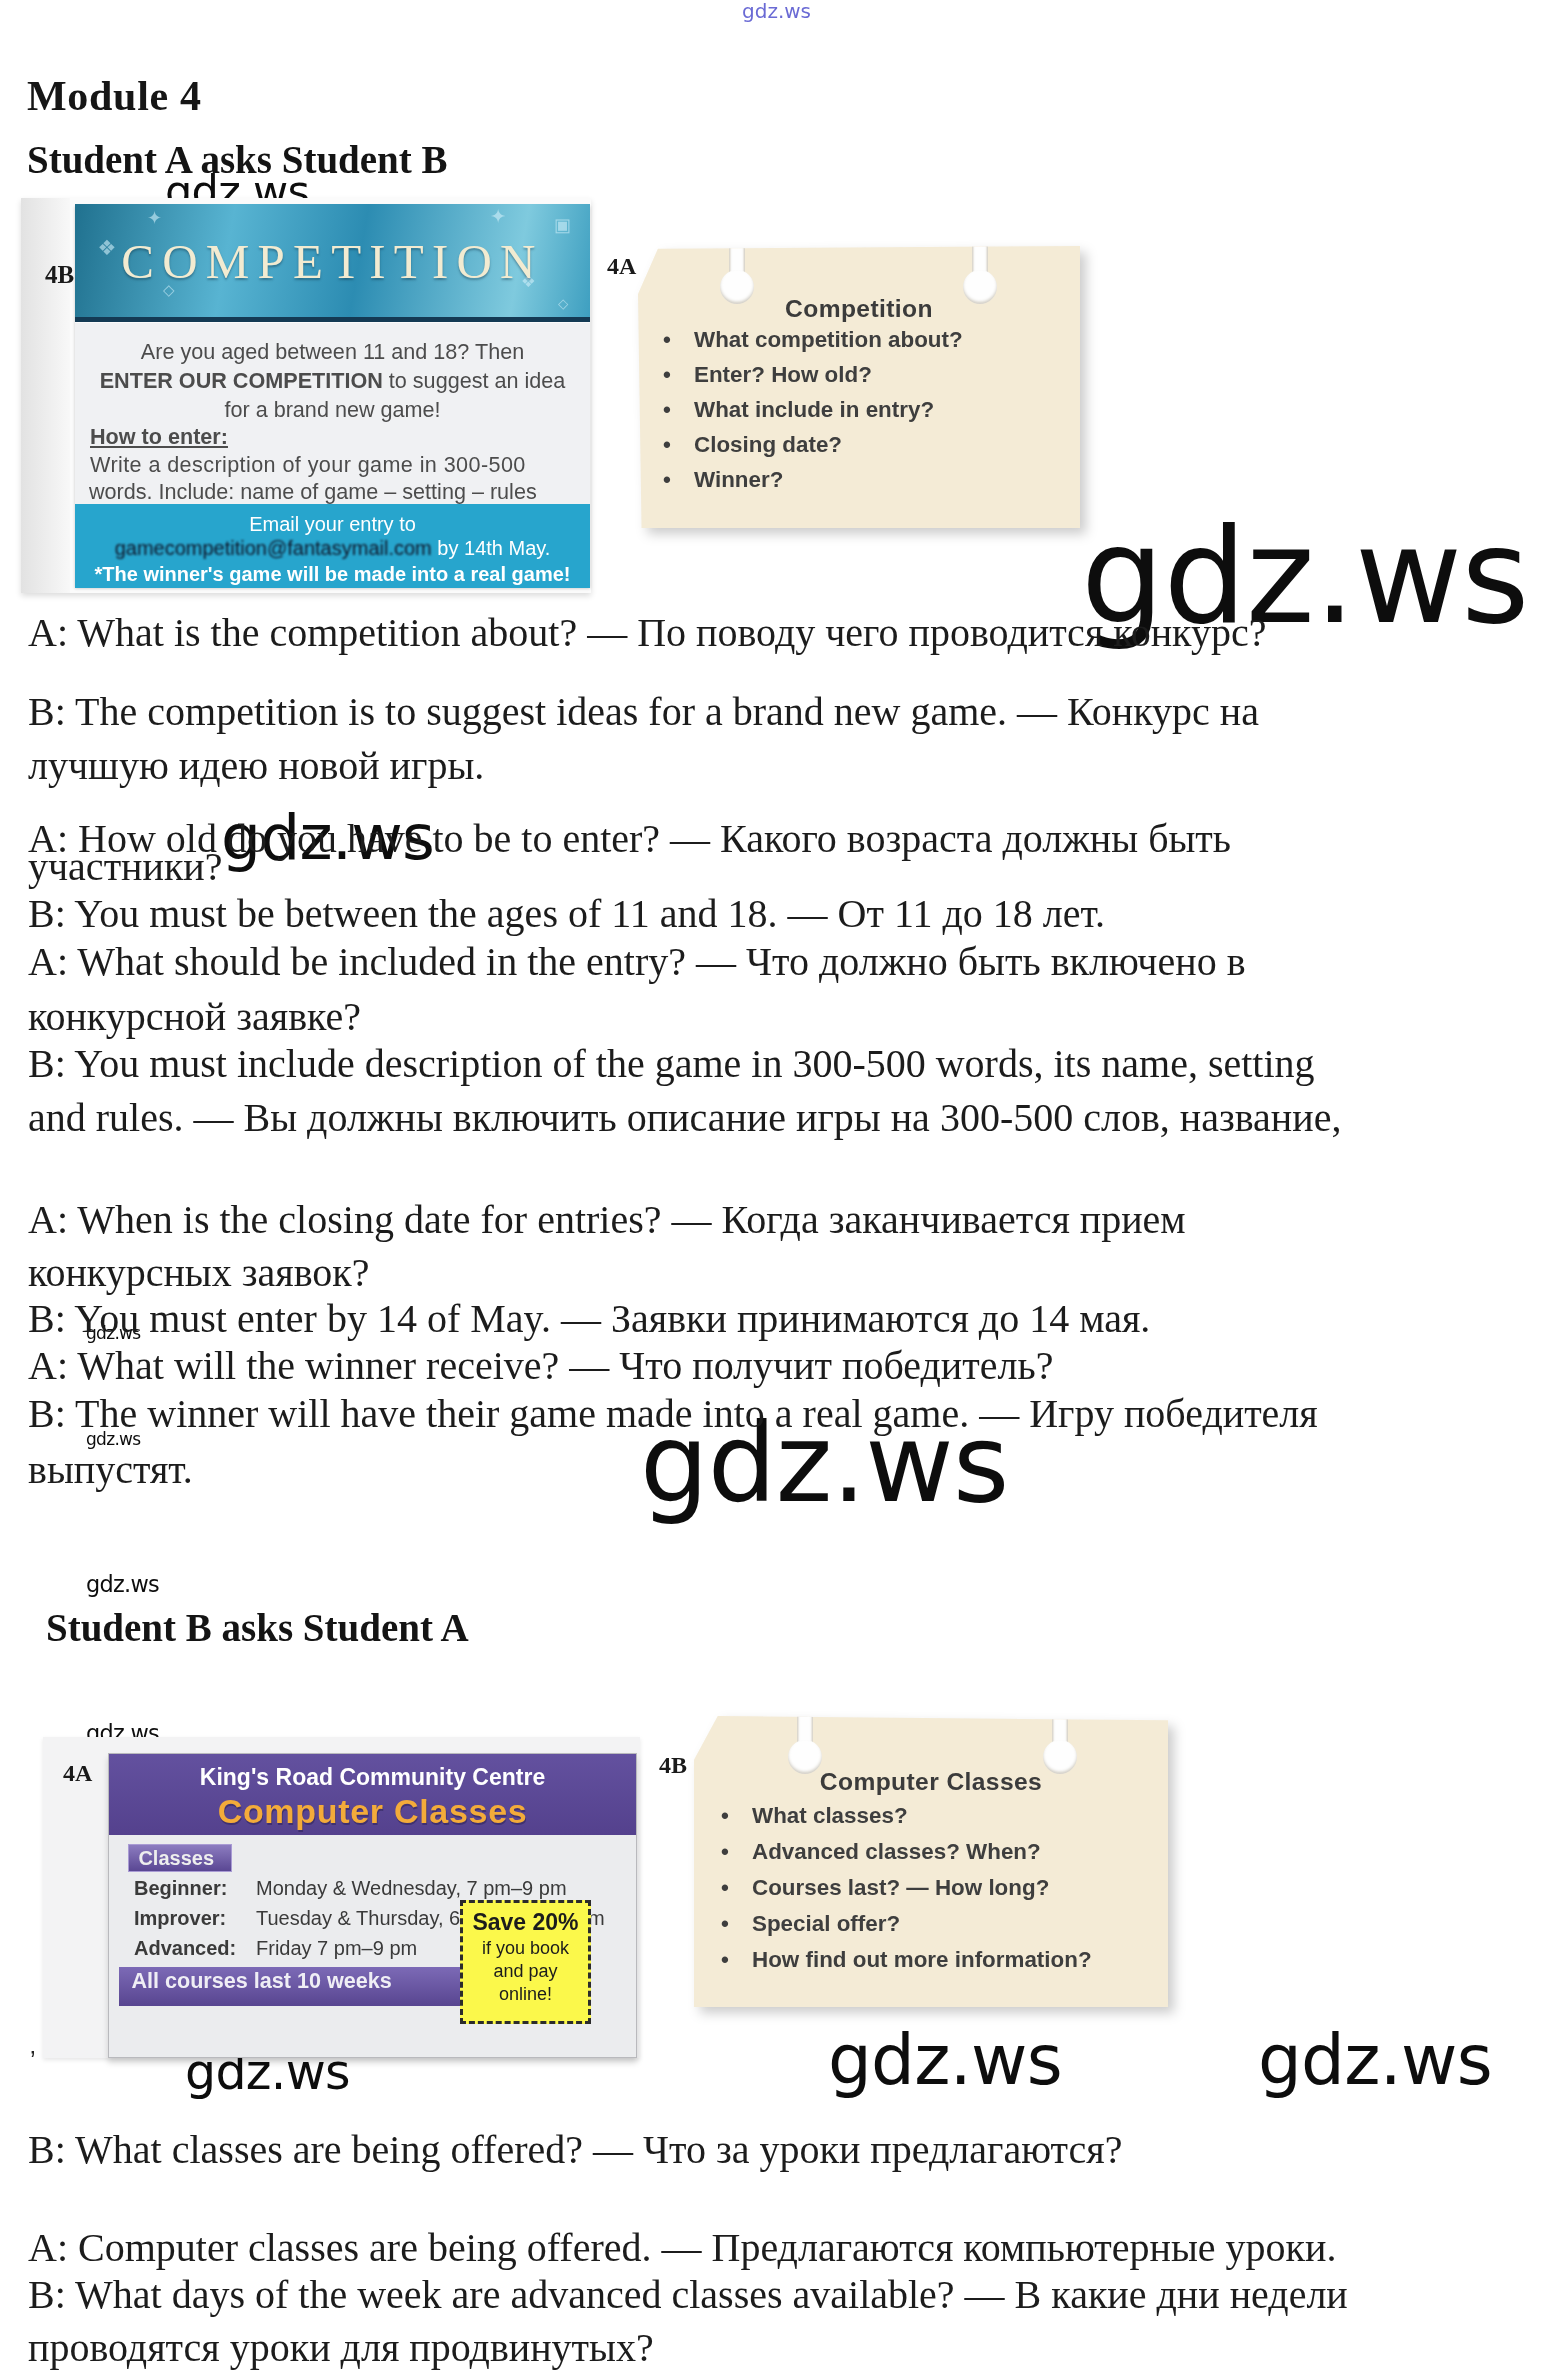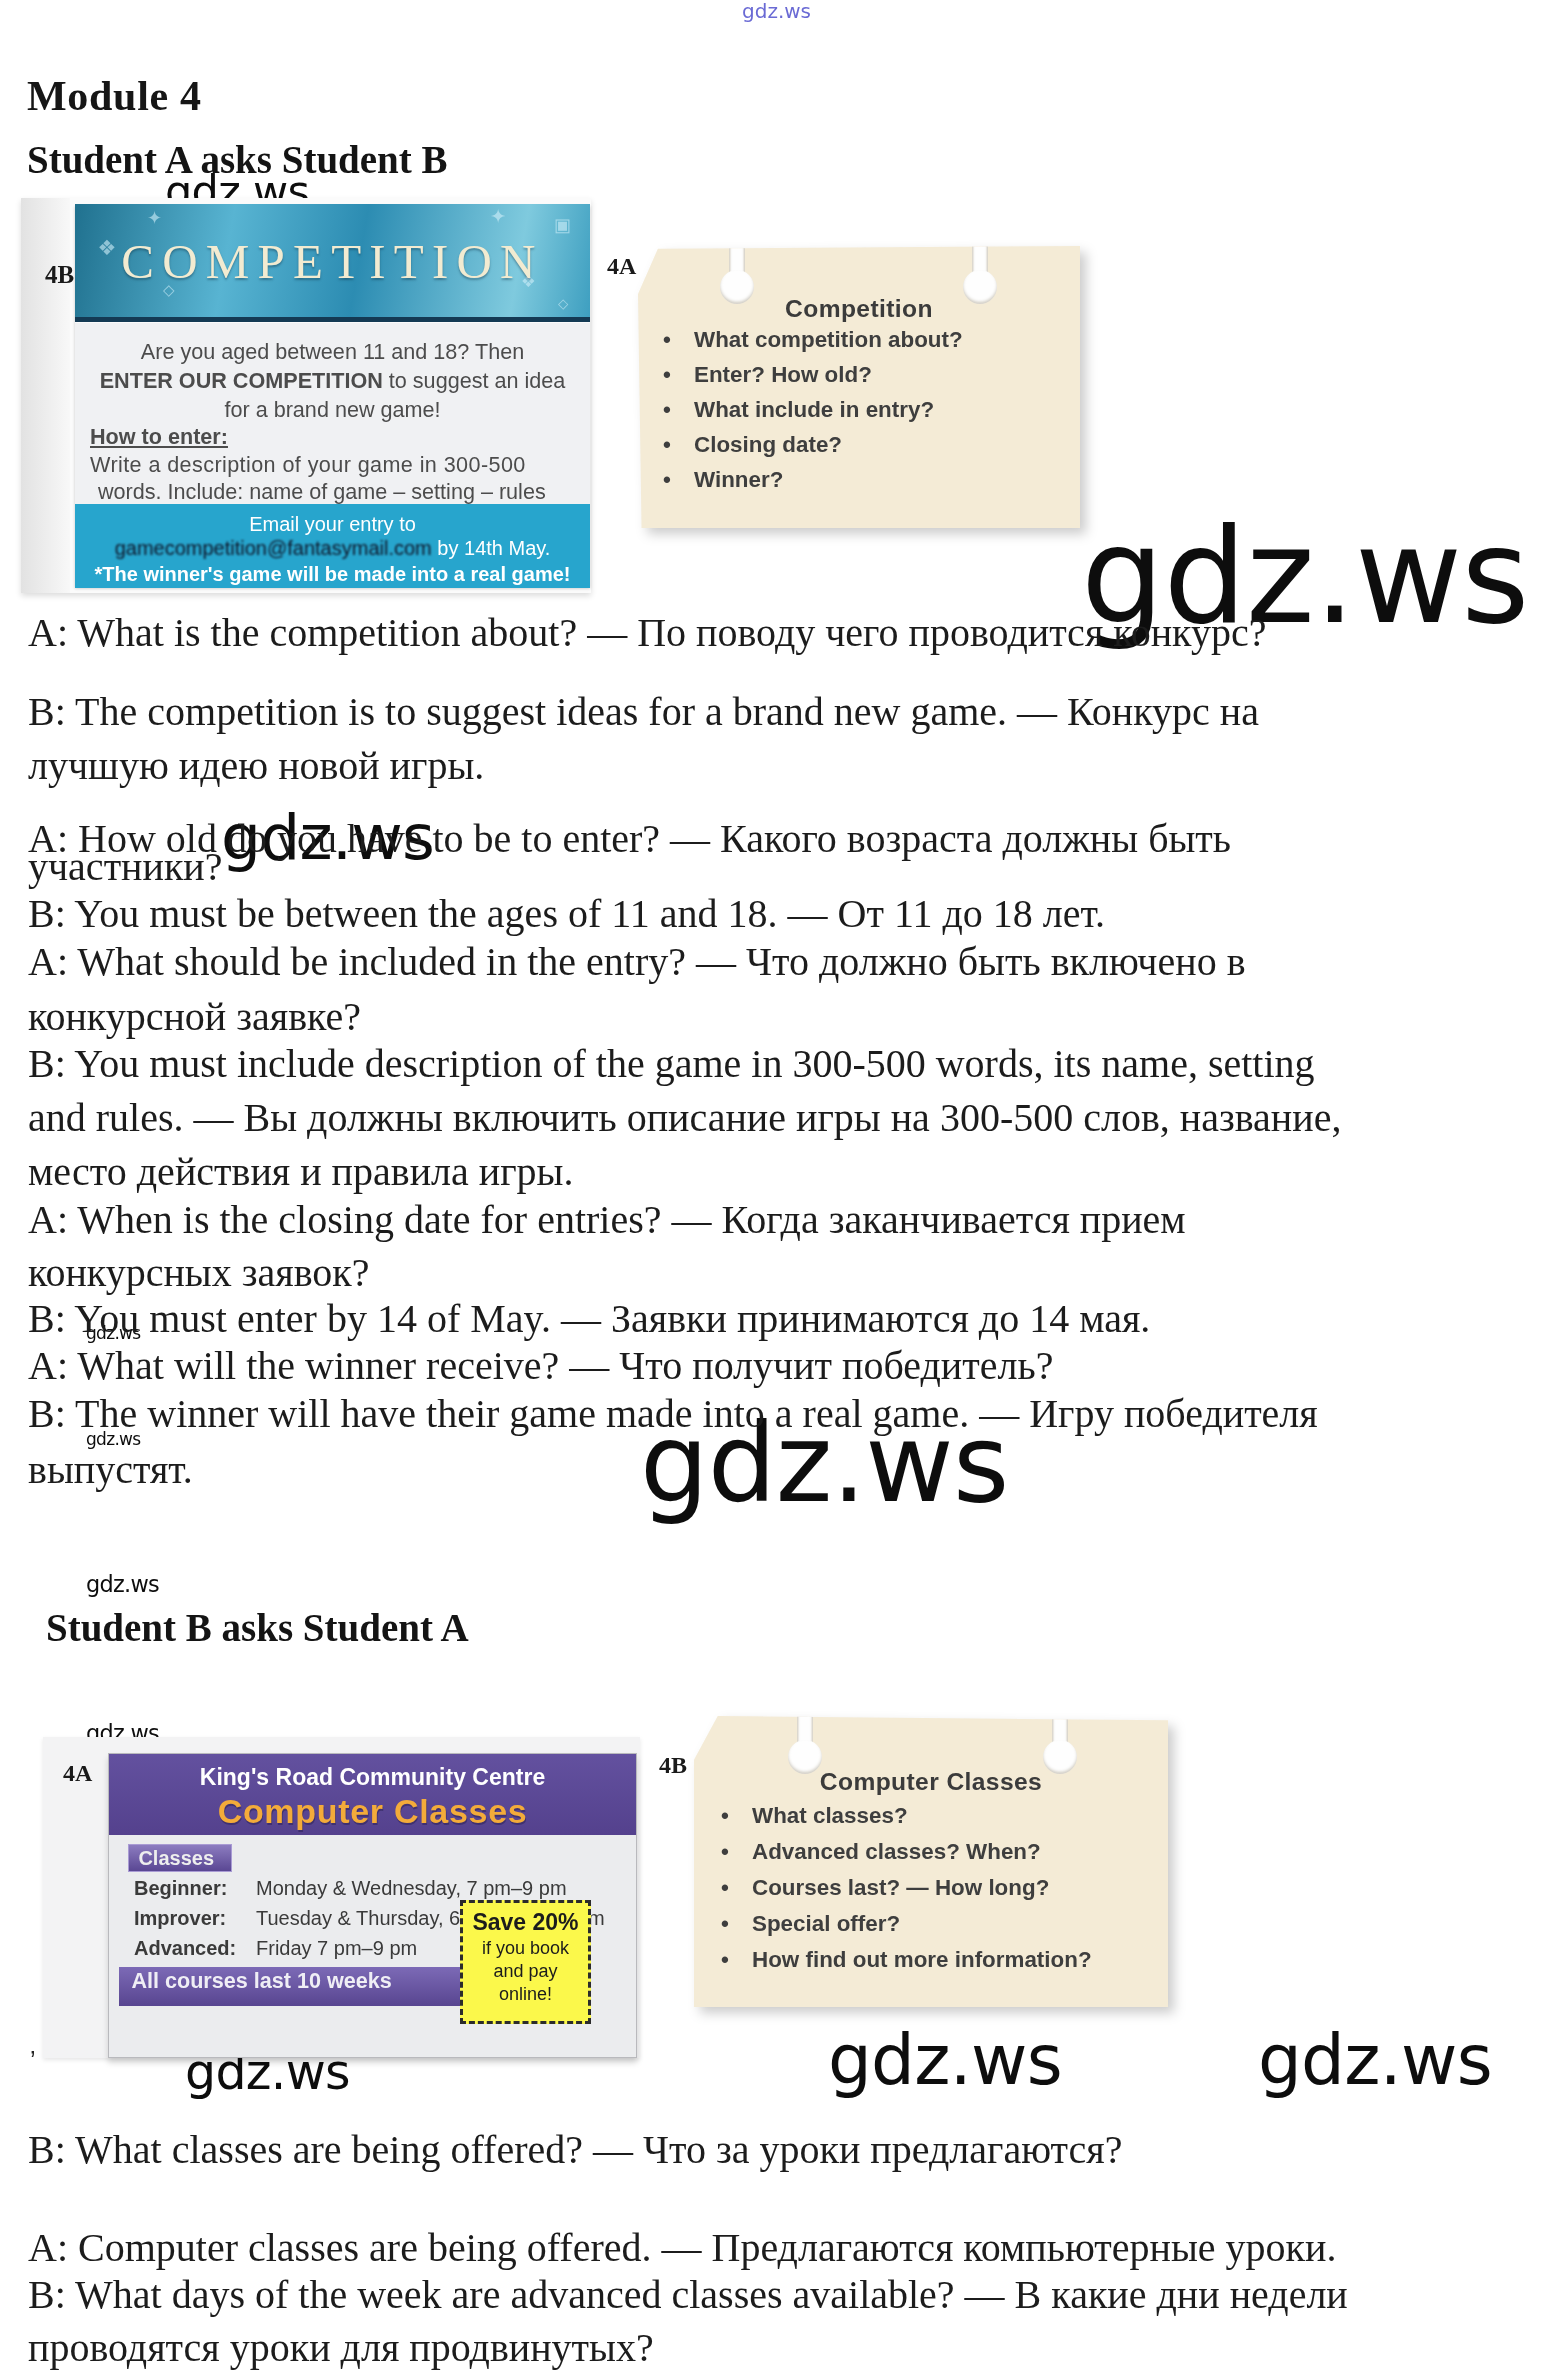--- a/index.html
+++ b/index.html
@@ -57,21 +57,21 @@
   .sp7 { left:483px; top:93px; font-size:13.4px; }
 
   .f1-body { position:absolute; left:0; top:119px; right:0; height:181px; background:#f0f1f3; color:#4c4c4c; }
   .f1-body p { position:absolute; margin:0; font-size:21.6px; line-height:1; white-space:nowrap; }
   .fc { left:0; right:0; text-align:center; }
   .c1 { top:18px; }
   .c2 { top:47px; }
   .c3 { top:76px; }
   .hte { left:15px; top:103px; font-weight:700; text-decoration:underline; }
   .w1 { left:15px; top:131px; letter-spacing:0.4px; }
-  .w2 { left:23px; top:158px; }
+  .w2 { left:14px; top:158px; }
 
   .f1-footer { position:absolute; left:0; top:300px; right:0; height:84px; background:#27a5cd; color:#ffffff; }
   .f1-footer p { position:absolute; left:0; right:0; margin:0; text-align:center; font-size:20px; line-height:1; white-space:nowrap; }
   .e1 { top:9.7px; }
   .e2 { top:34px; }
   .e3 { top:60px; font-weight:700; font-size:21.6px; }
   .email { color:#0f172a; filter:blur(0.8px); }
 
   
   .cardwrap { position:absolute; filter:drop-shadow(6px 6.7px 6px rgba(0,0,0,.2)); }
@@ -203,21 +203,20 @@
   <p class="dl" style="top:610px">A: What is the competition about? — По поводу чего проводится конкурс?</p>
   <p class="dl" style="top:743px">лучшую идею новой игры.</p>
   <p class="dl" style="top:689px">B: The competition is to suggest ideas for a brand new game. — Конкурс на</p>
   <p class="dl" style="top:816px">A: How old do you have to be to enter? — Какого возраста должны быть</p>
   <p class="dl" style="top:844px">участники?</p>
   <p class="dl" style="top:891px">B: You must be between the ages of 11 and 18. — От 11 до 18 лет.</p>
   <p class="dl" style="top:939px">A: What should be included in the entry? — Что должно быть включено в</p>
   <p class="dl" style="top:994px">конкурсной заявке?</p>
   <p class="dl" style="top:1041px">B: You must include description of the game in 300-500 words, its name, setting</p>
   <p class="dl" style="top:1095px">and rules. — Вы должны включить описание игры на 300-500 слов, название,</p>
-  <p class="dl" style="top:1149px">место действия и правила игры.</p>
   <p class="dl" style="top:1197px">A: When is the closing date for entries? — Когда заканчивается прием</p>
   <p class="dl" style="top:1250px">конкурсных заявок?</p>
   <p class="dl" style="top:1296px">B: You must enter by 14 of May. — Заявки принимаются до 14 мая.</p>
   <p class="dl" style="top:1343px">A: What will the winner receive? — Что получит победитель?</p>
   <p class="dl" style="top:1391px">B: The winner will have their game made into a real game. — Игру победителя</p>
   <p class="dl" style="top:1447px">выпустят.</p>
 
   <h2 class="sec-title sec2">Student B asks Student A</h2>
 
   <div class="photo2"></div>

